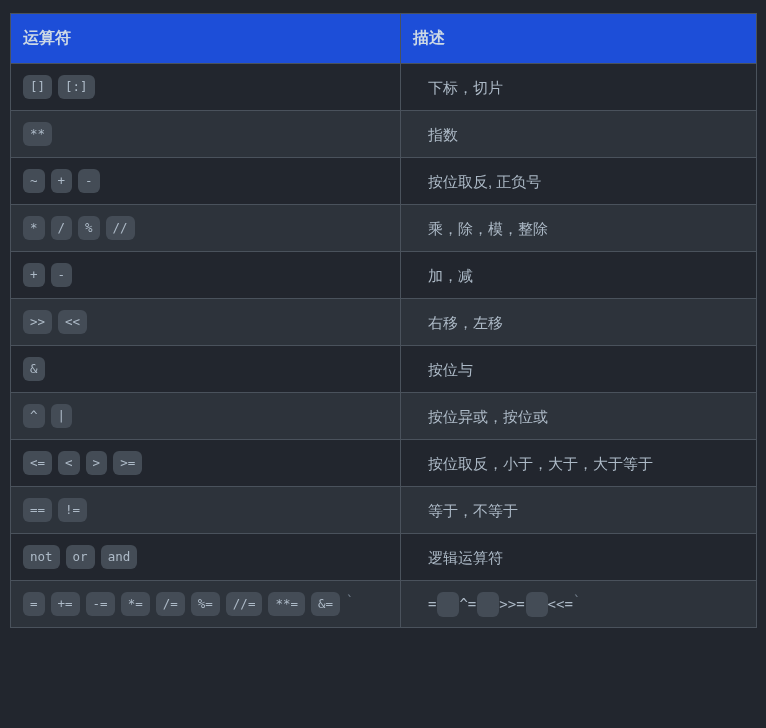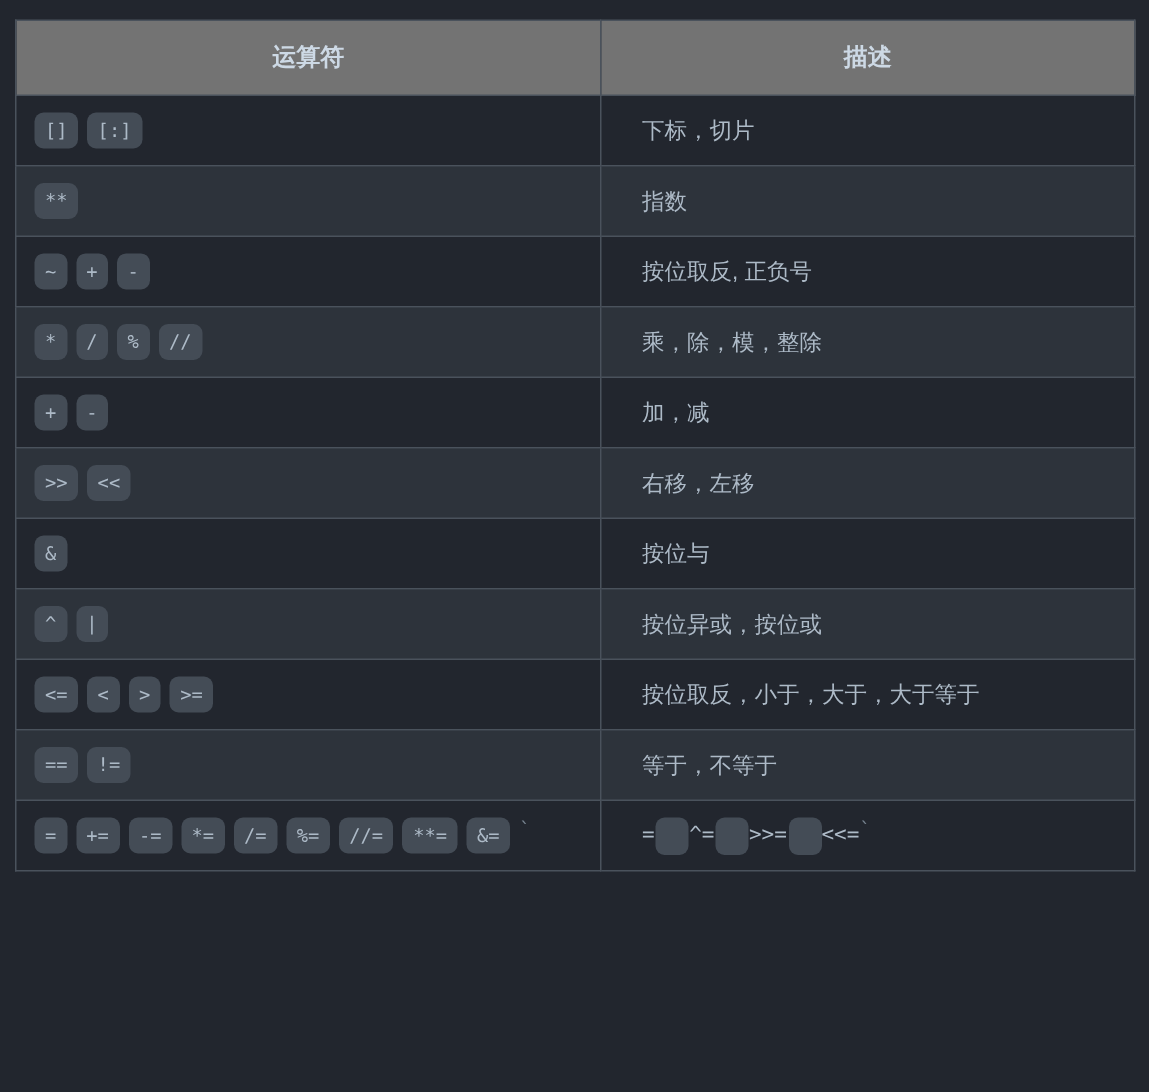--- a/index.html
+++ b/index.html
@@ -24,25 +24,25 @@
   table.op-table {
     width: 746px;
     border-collapse: collapse;
     table-layout: fixed;
     border: 1px solid #4a525c;
   }
   table.op-table col.c-op   { width: 390px; }
   table.op-table col.c-desc { width: 356px; }
 
   thead th {
-    background: #737373;
+    background: #1d4ed8;
     color: #cdd9e5;
     font-size: 16px;
     font-weight: bold;
-    text-align: center;
+    text-align: left;
     padding: 14px 12px;
     border: 1px solid #4a525c;
     font-family: "Liberation Sans", sans-serif;
   }
 
   tbody td {
     border: 1px solid #4a525c;
     padding: 0 12px;
     height: 46px;
     vertical-align: middle;
@@ -148,18 +148,22 @@
         </tr>
         <tr>
           <td class="op-cell"><code class="chip">&lt;=</code><code class="chip">&lt;</code><code class="chip">&gt;</code><code class="chip">&gt;=</code></td>
           <td class="desc-cell"><span>按位取反，小于，大于，大于等于</span></td>
         </tr>
         <tr>
           <td class="op-cell"><code class="chip">==</code><code class="chip">!=</code></td>
           <td class="desc-cell"><span>等于，不等于</span></td>
         </tr>
         <tr>
+          <td class="op-cell"><code class="chip">not</code><code class="chip">or</code><code class="chip">and</code></td>
+          <td class="desc-cell"><span>逻辑运算符</span></td>
+        </tr>
+        <tr>
           <td class="op-cell"><code class="chip">=</code><code class="chip">+=</code><code class="chip">-=</code><code class="chip">*=</code><code class="chip">/=</code><code class="chip">%=</code><code class="chip">//=</code><code class="chip">**=</code><code class="chip">&amp;=</code><span class="tick">`</span></td>
           <td class="desc-cell"><span class="plain">=</span><code class="chip empty"></code><span class="plain">^=</span><code class="chip empty"></code><span class="plain">&gt;&gt;=</span><code class="chip empty"></code><span class="plain">&lt;&lt;=</span><span class="tick">`</span></td>
         </tr>
       </tbody>
   </table>
 </div>
 
 </body></html>

